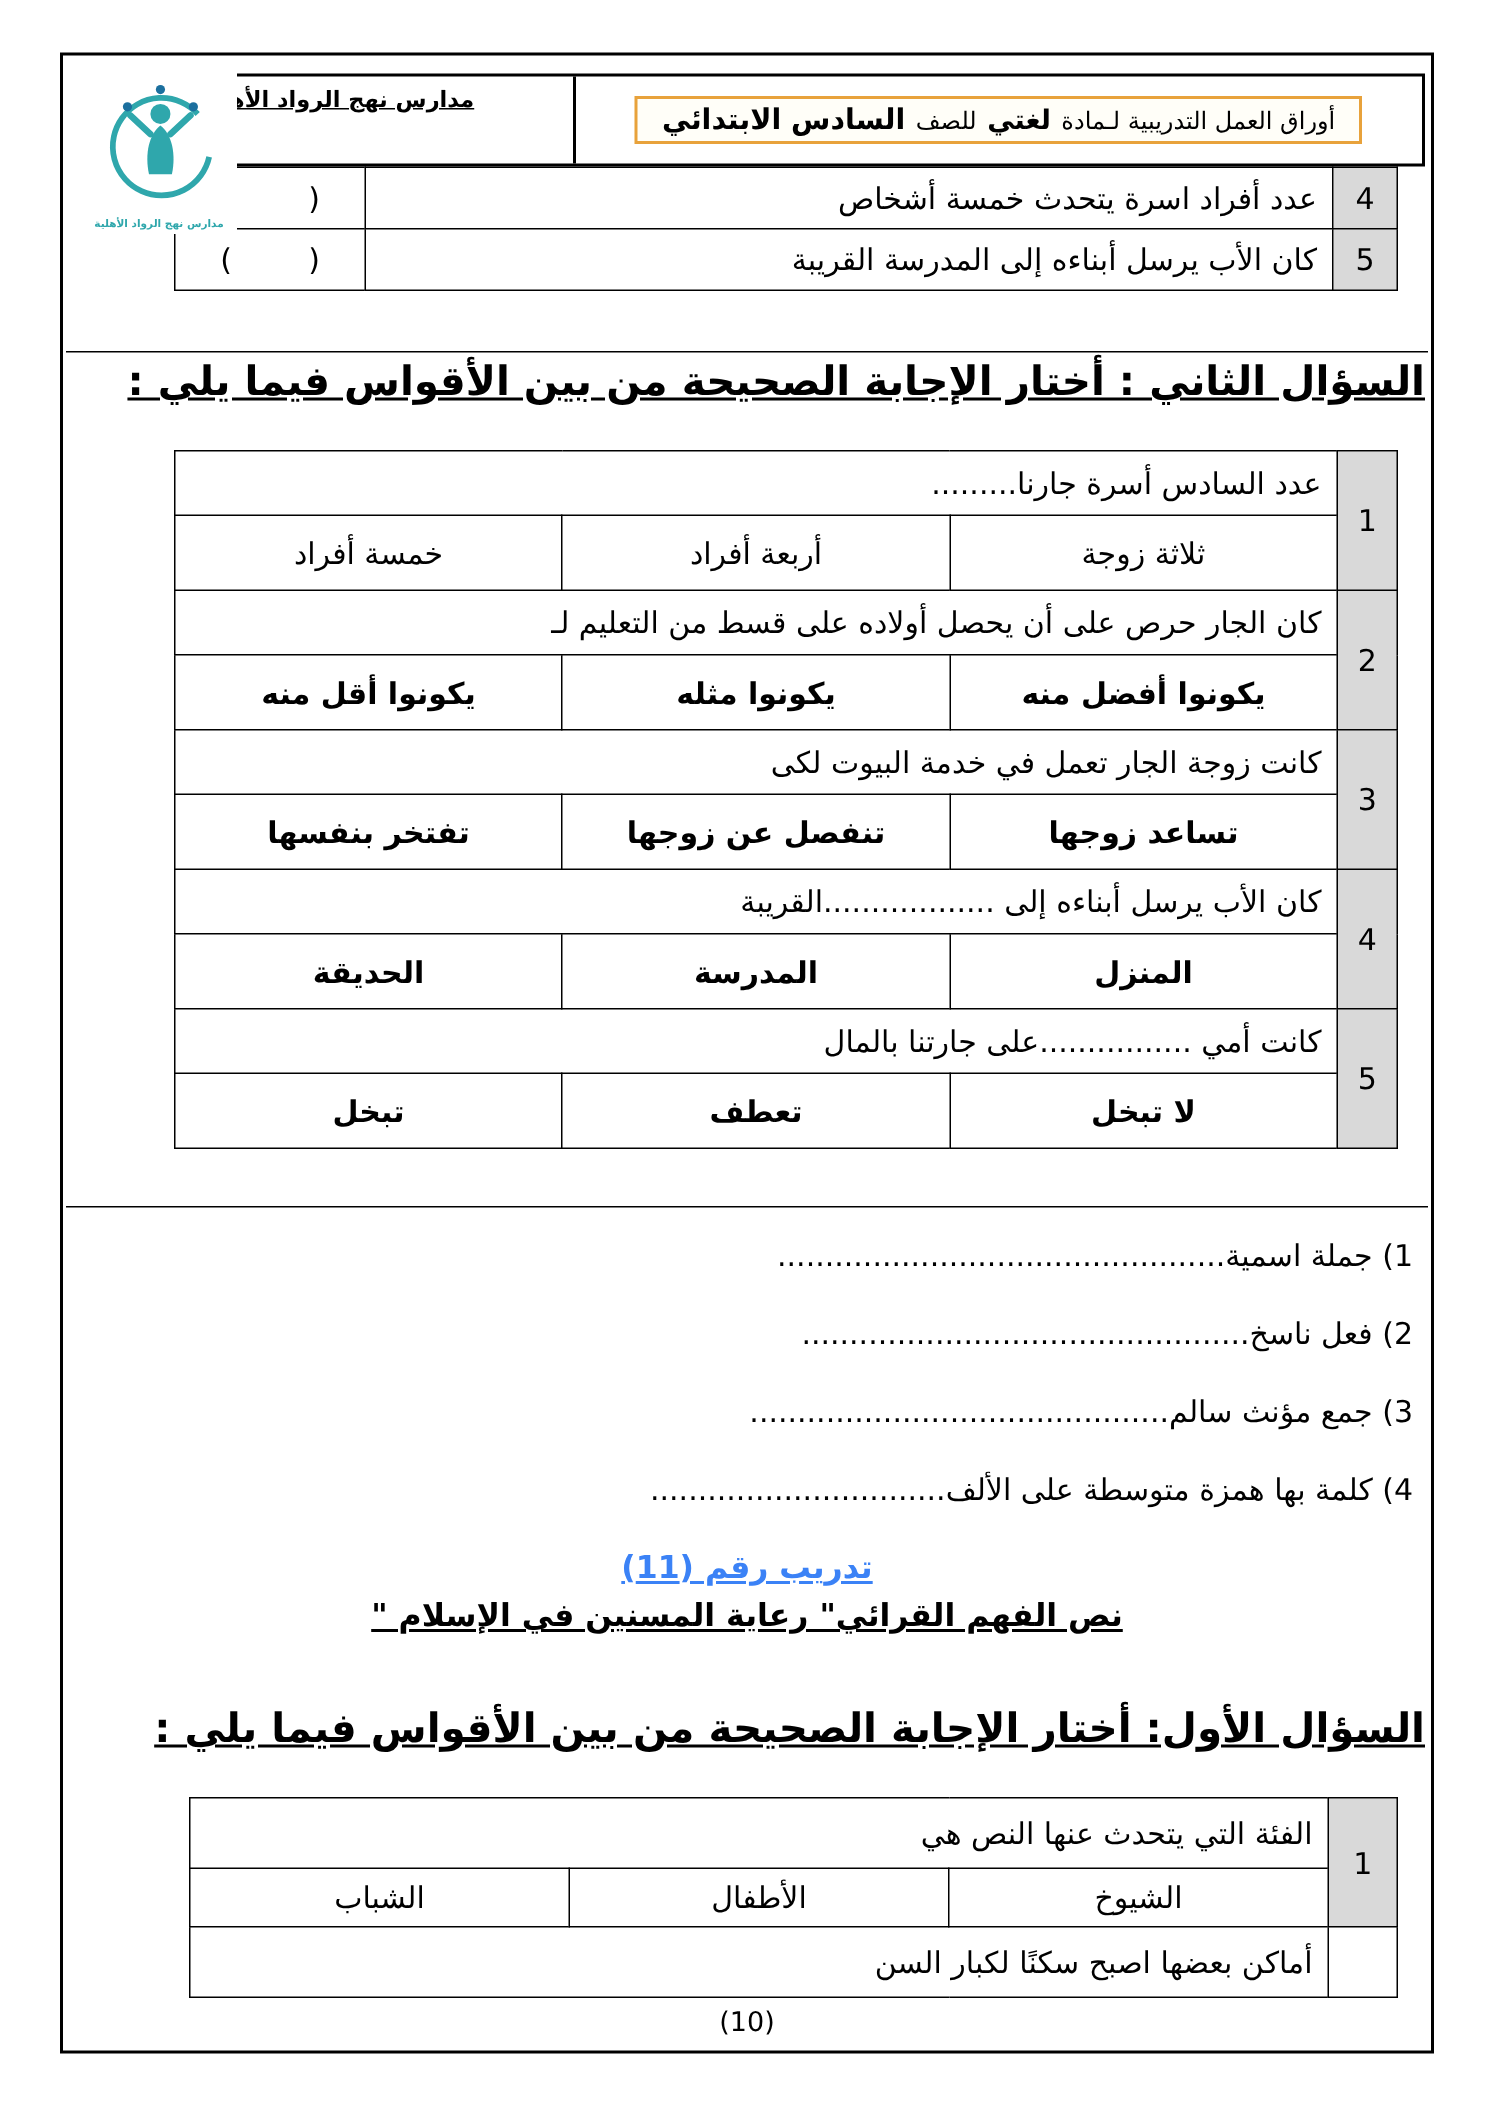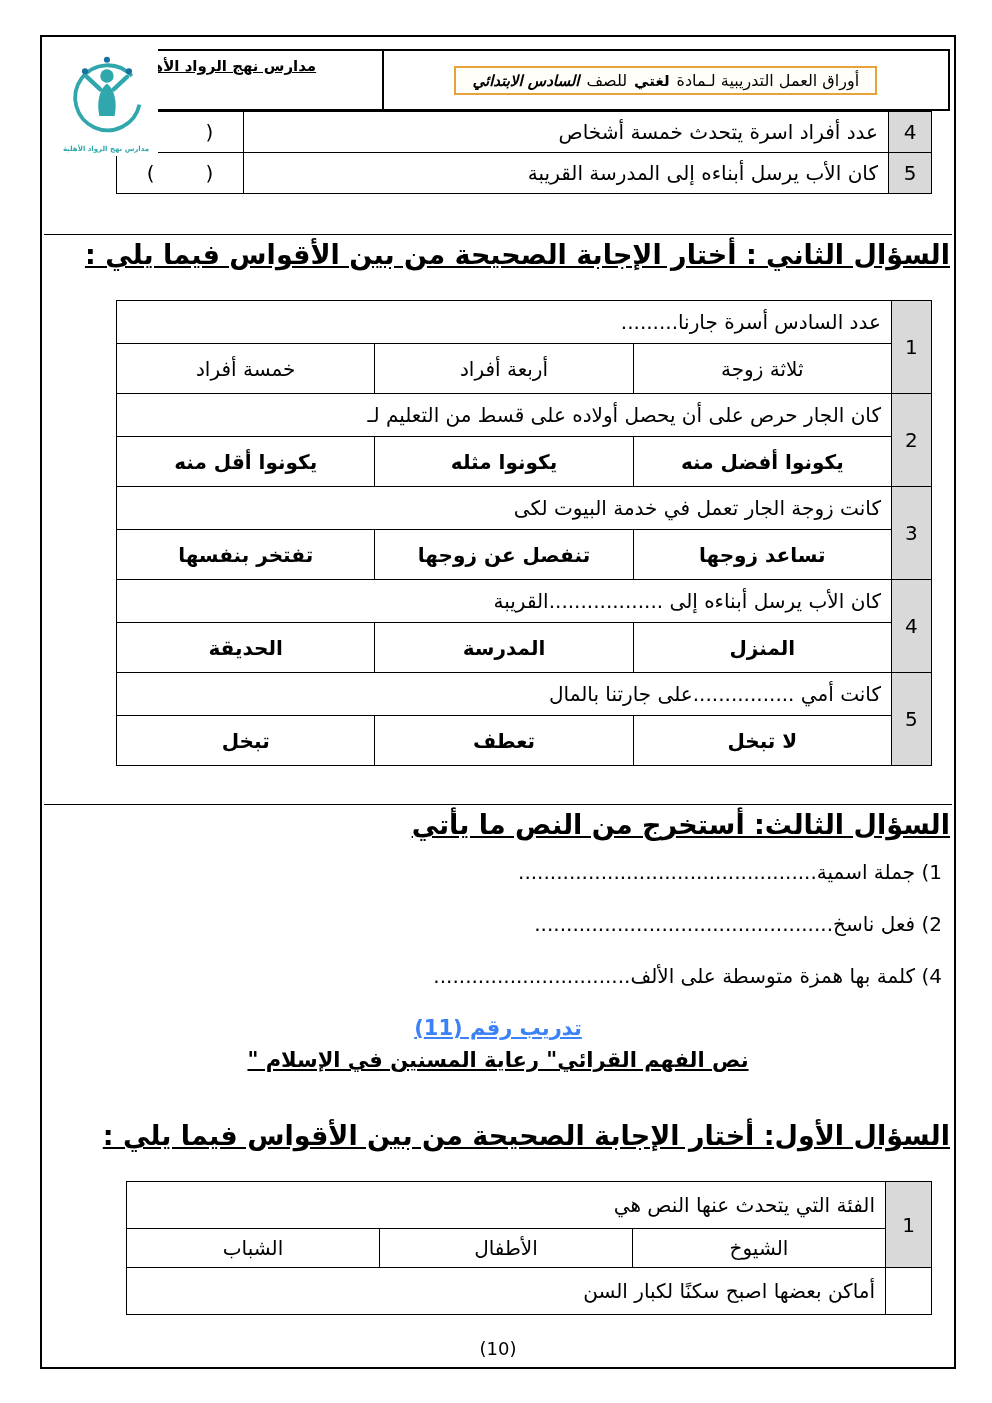--- a/index.html
+++ b/index.html
@@ -15,22 +15,22 @@
   .logo svg{display:block;margin:0 auto;}
   .logo-caption{font-size:7px;color:#2fa7ac;font-weight:bold;line-height:1.25;}
 
   
   .header{display:flex;margin:12px 4px 0 22px;border:2px solid #000;height:58px;align-items:stretch;}
   .title-cell{width:64%;border-left:2px solid #000;display:flex;align-items:center;justify-content:center;}
   .school-cell{flex:1;display:flex;align-items:flex-start;justify-content:center;padding-top:6px;}
   .school-name{font-weight:bold;font-size:15px;text-decoration:underline;}
   .title-box{border:2.5px solid #e8a23b;background:#fffef8;padding:3px 16px;font-size:16px;
     display:flex;align-items:baseline;gap:7px;white-space:nowrap;}
-  .subject{font-weight:bold;font-size:15px;}
-  .grade{font-weight:bold;font-size:15px;font-style:italic;}
+  .subject{font-weight:bold;font-size:18px;}
+  .grade{font-weight:bold;font-size:19px;}
 
   
   table{border-collapse:collapse;}
   td{border:1.5px solid #000;font-size:20px;vertical-align:middle;}
 
   
   .tf{width:816px;margin:0 22px 0 0;}
   .tf td{height:38px;}
   .tf .num{width:40px;background:#d9d9d9;text-align:center;}
   .tf .tftext{text-align:right;padding:0 10px;}
@@ -171,28 +171,30 @@
     </tr>
     <tr class="opts">
       <td>لا تبخل</td>
       <td>تعطف</td>
       <td>تبخل</td>
     </tr>
   </tbody>
     </table>
 
   <div class="rule rule2"></div>
-  <div class="heading">السؤال الثالث: أستخرج من النص ما يأتي</div>
 
   <div class="extract-list">
     <div class="extract-item">
       <span>1) جملة اسمية</span><span class="dots">...............................................</span>
     </div>
     <div class="extract-item">
       <span>2) فعل ناسخ</span><span class="dots">...............................................</span>
+    </div>
+    <div class="extract-item">
+      <span>3) جمع مؤنث سالم</span><span class="dots">............................................</span>
     </div>
     <div class="extract-item">
       <span>4) كلمة بها همزة متوسطة على الألف</span><span class="dots">...............................</span>
     </div>
   </div>
 
   <div class="exercise-title">تدريب رقم (11)</div>
   <div class="exercise-subtitle">نص الفهم القرائي" رعاية المسنين في الإسلام "</div>
 
   <div class="heading heading-s1">السؤال الأول: أختار الإجابة الصحيحة من بين الأقواس فيما يلي :</div>

